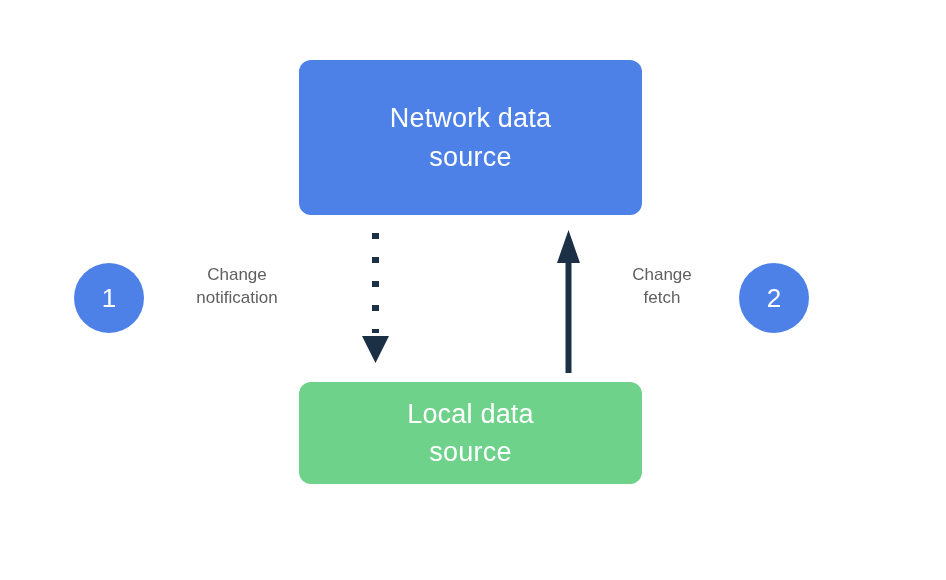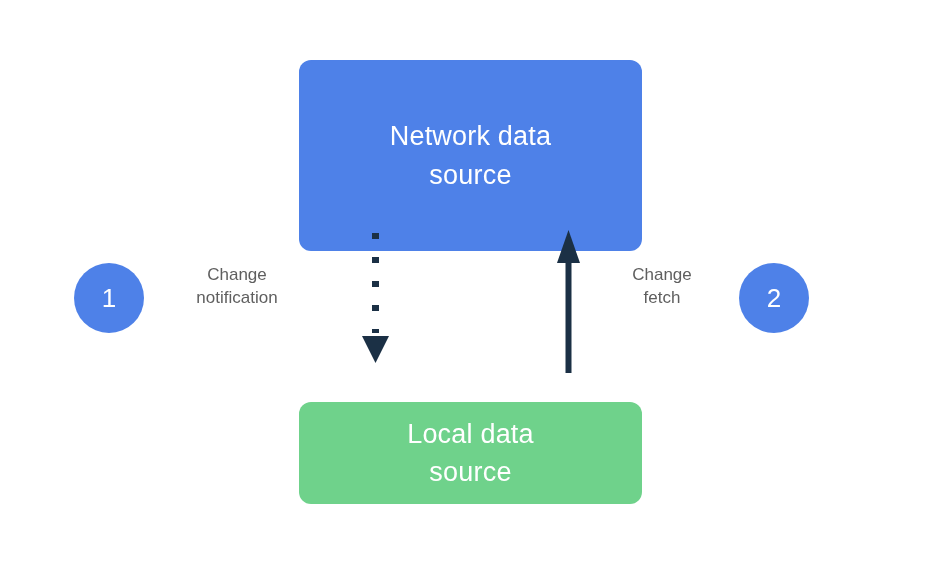--- a/index.html
+++ b/index.html
@@ -35,31 +35,30 @@
     line-height: 1.42;
     font-weight: 400;
     letter-spacing: 0.2px;
     user-select: none;
   }
 
   #node-network {
     left: 299px;
     top: 60px;
     width: 343px;
-    height: 191px;
+    height: 155px;
     background: #4e81e8;
   }
 
   #node-local {
     left: 299px;
     top: 382px;
     width: 343px;
     height: 102px;
     background: #6fd28b;
-    margin-top: 20px;
   }
 
   .node-label {
     display: block;
     padding: 0 14px;
     white-space: pre-line;
   }
 
   
   #arrow-layer {

